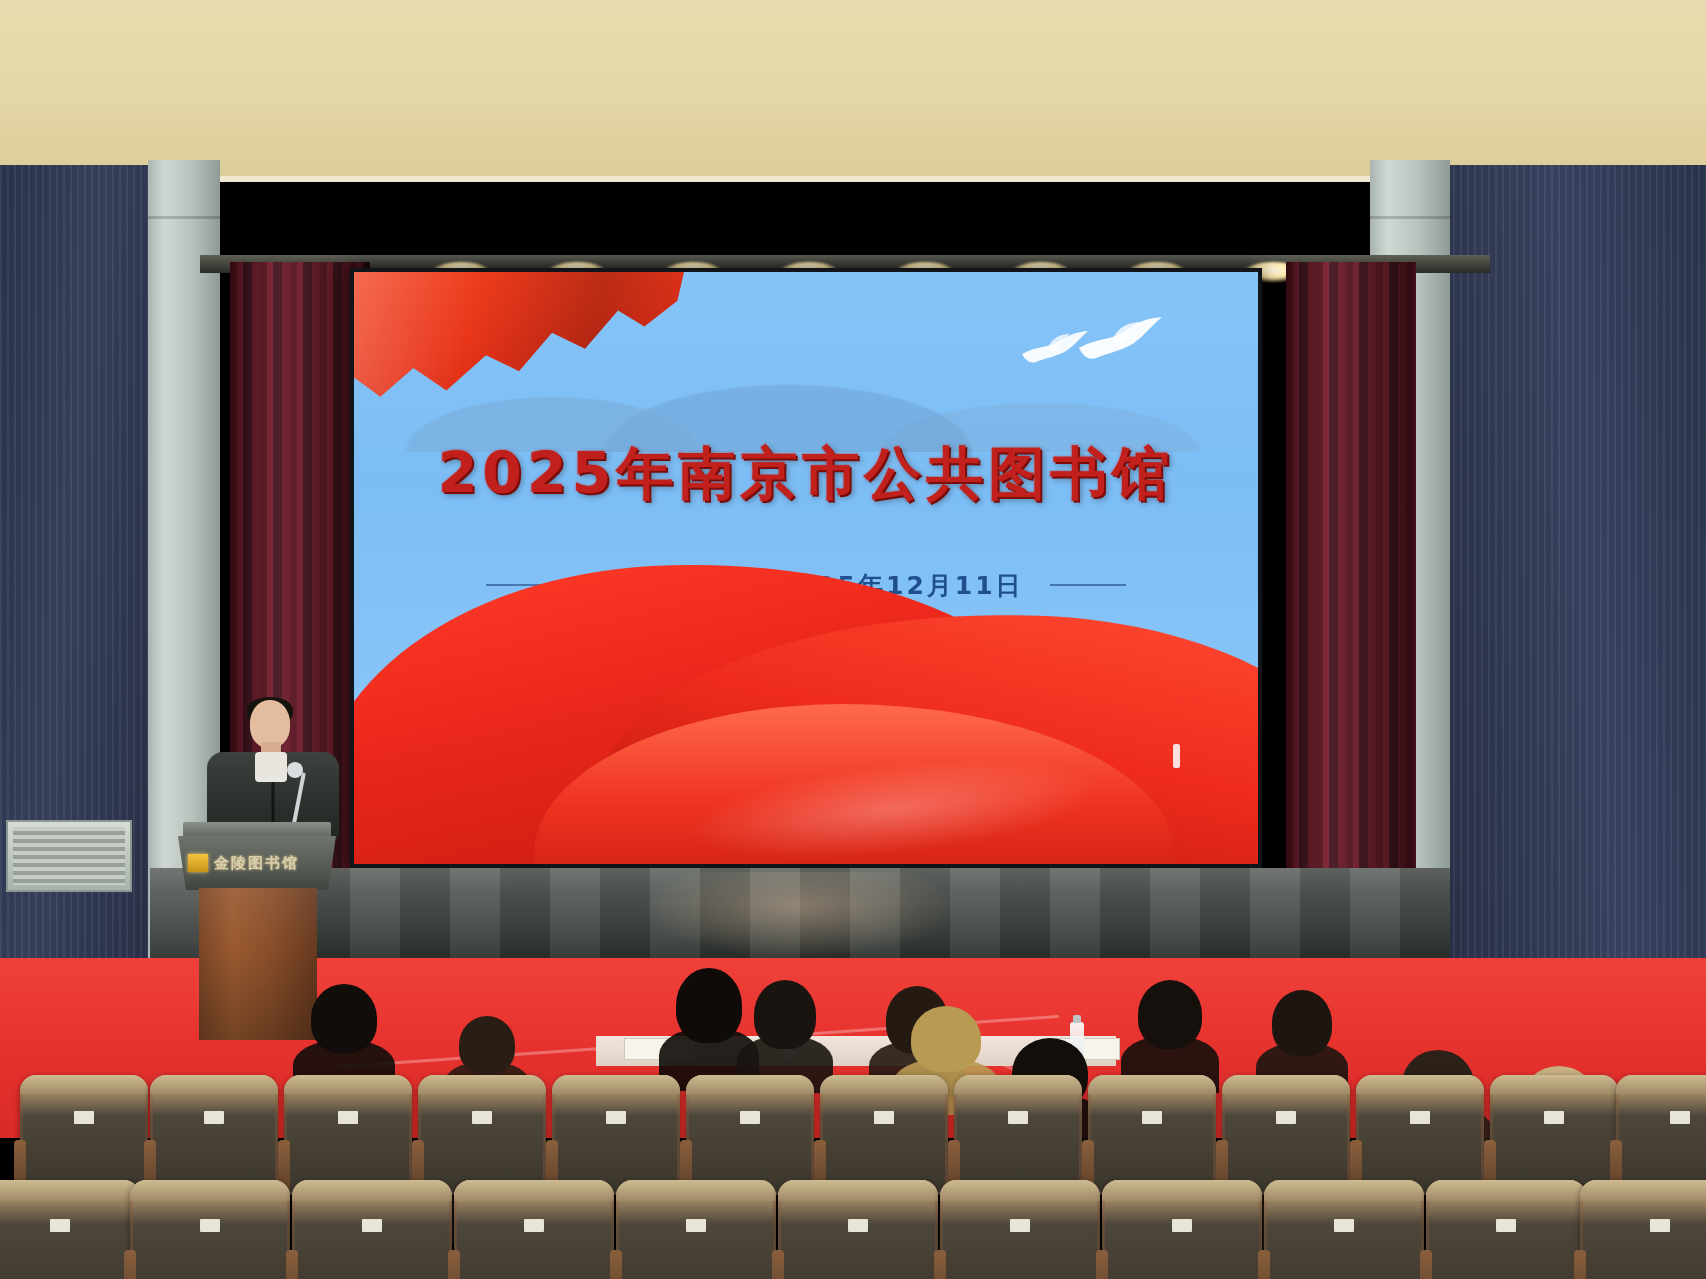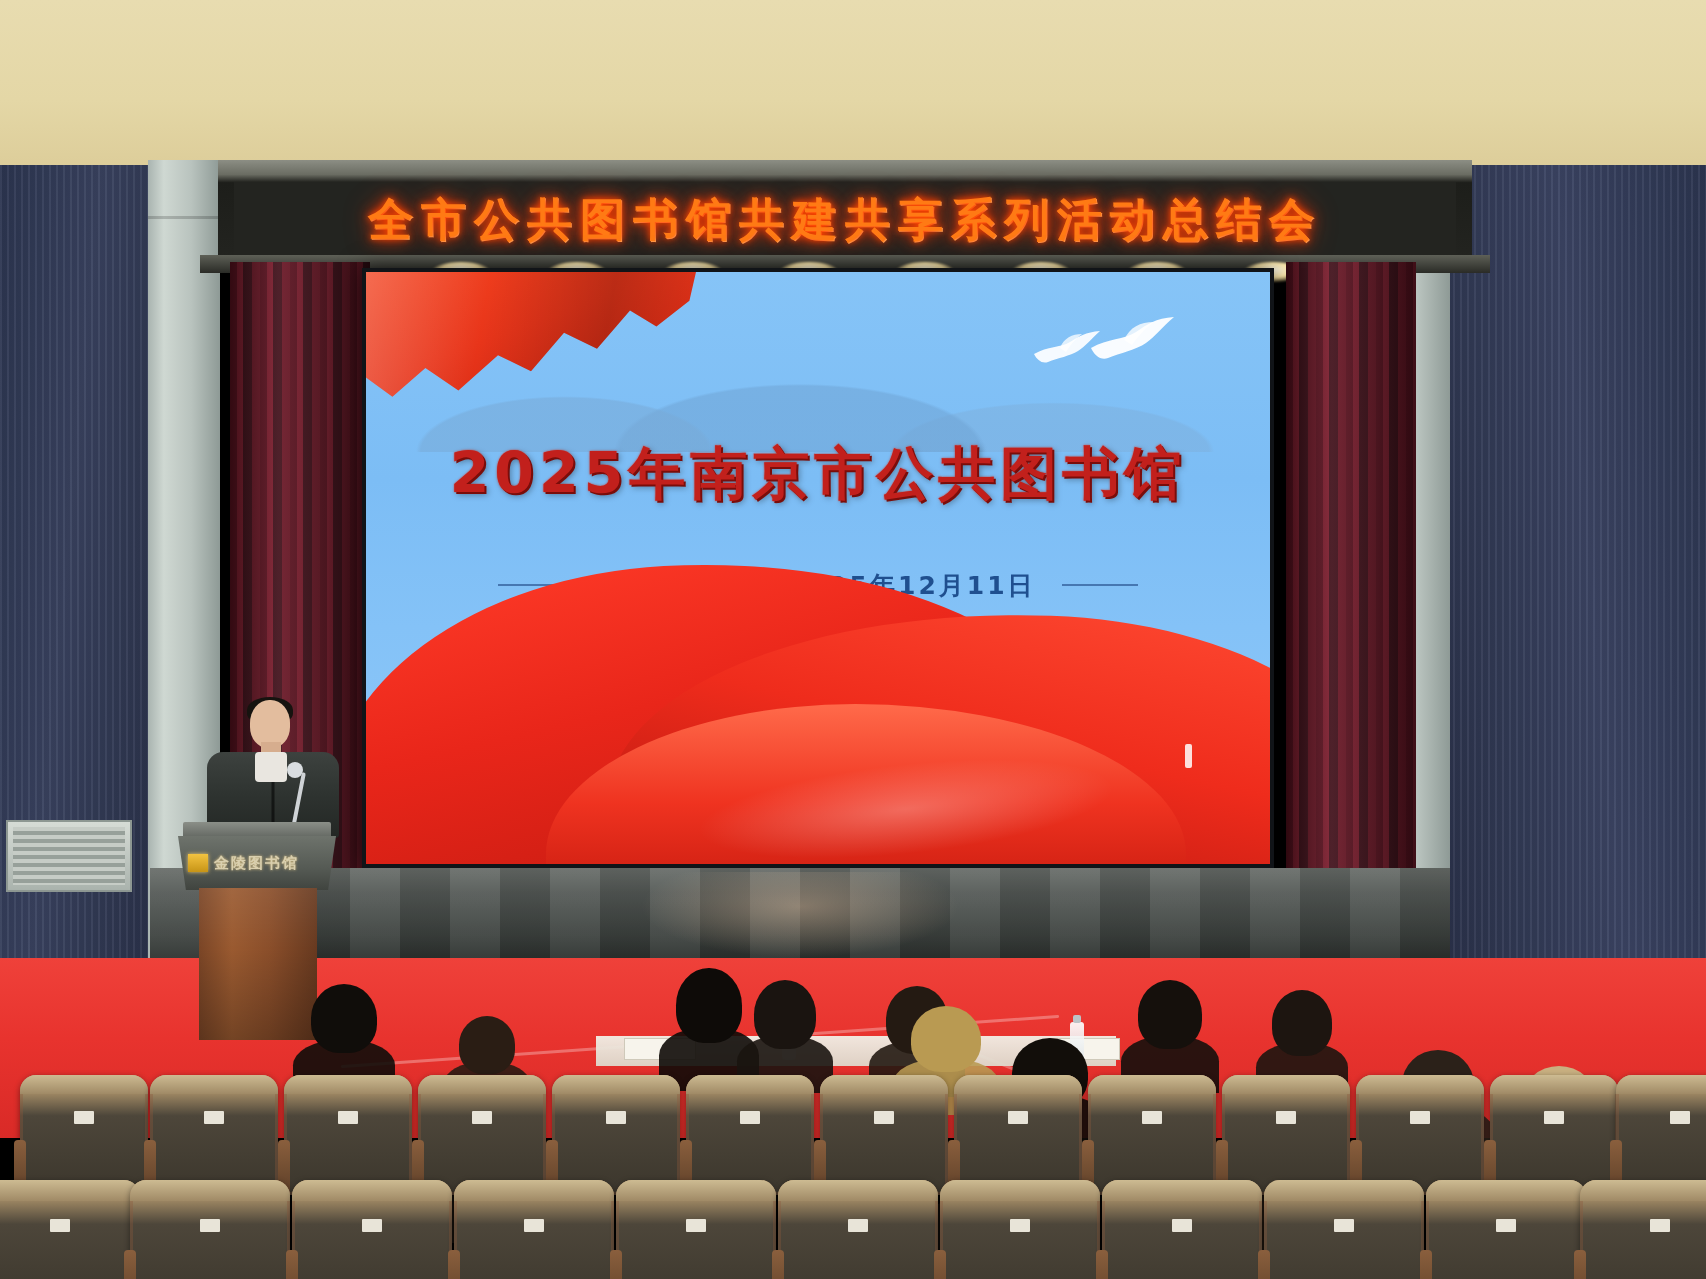--- a/index.html
+++ b/index.html
@@ -94,21 +94,21 @@
   }
   .curtain.l{ left:230px; width:140px; }
   .curtain.r{ right:290px; width:130px; }
   .curtain:after{
     content:""; position:absolute; inset:0;
     background:linear-gradient(90deg,rgba(0,0,0,.45),rgba(255,255,255,.07) 35%,rgba(0,0,0,.5));
   }
 
   
   .screen-bezel{
-    position:absolute; left:362px; top:268px; width:912px; height:600px;
+    position:absolute; left:350px; top:268px; width:912px; height:600px;
     background:#111418; padding:4px;
     box-shadow:0 0 22px rgba(0,0,0,.6);
   }
   .screen{
     position:relative; width:100%; height:100%; overflow:hidden;
     background:linear-gradient(180deg,#86c4f7 0%,#7cbdf5 35%,#84c2f7 60%,#8ec8f8 100%);
   }
   
   .mtn{
     position:absolute; left:0; width:100%; height:120px; top:60px;
@@ -328,25 +328,20 @@
 
 <div id="scene">
 
   <div class="ceiling"></div>
   <div class="wall-left"></div>
   <div class="wall-right"></div>
   <div class="pillar l"></div>
   <div class="pillar r"></div>
   <div class="vent"></div>
 
-  <div class="banner-frame">
-    <div class="banner-screen">
-      <span class="banner-text">全市公共图书馆共建共享系列活动总结会</span>
-    </div>
-  </div>
   <div class="banner-lip"></div>
 
   <div id="lights">
       <div class="light" style="left: 432px;"></div>
       <div class="light" style="left: 548px;"></div>
       <div class="light" style="left: 664px;"></div>
       <div class="light" style="left: 780px;"></div>
       <div class="light" style="left: 896px;"></div>
       <div class="light" style="left: 1012px;"></div>
       <div class="light" style="left: 1128px;"></div>

